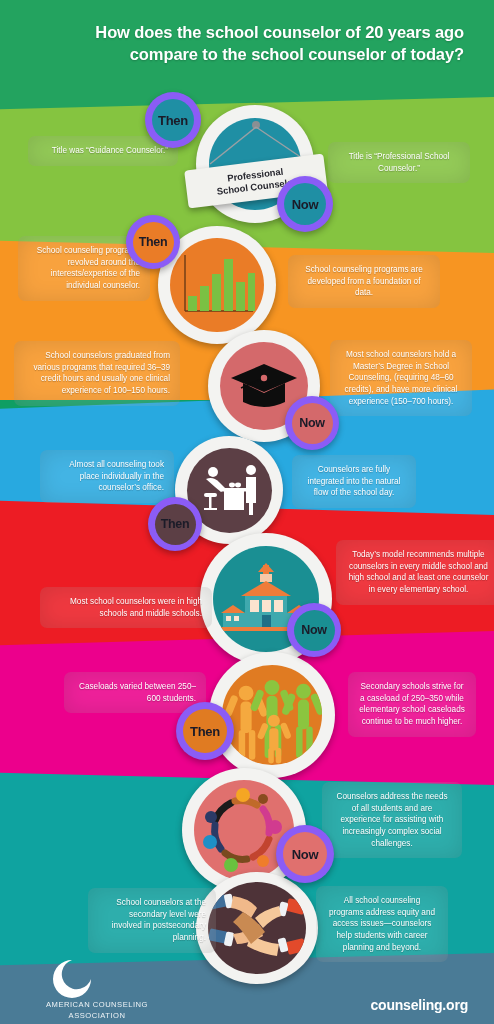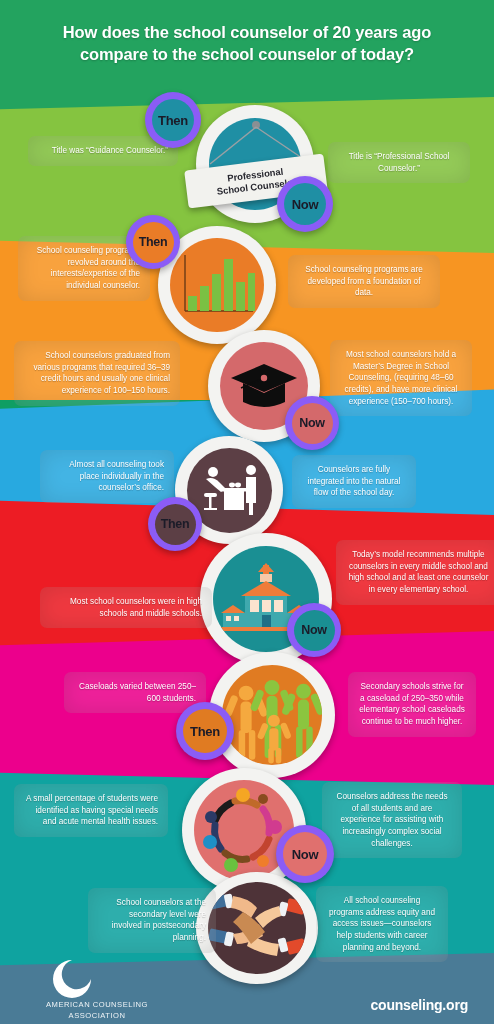--- a/index.html
+++ b/index.html
@@ -26,21 +26,21 @@
   #band-magenta{ top:630px;height:160px; background:#ec008c;
                  clip-path:polygon(0 16px,100% 0,100% 100%,0 100%); }
   #band-teal   { top:772px;height:200px; background:#0fa3a0;
                  clip-path:polygon(0 0,100% 14px,100% 100%,0 100%); }
   #band-footer { top:952px;height:80px;  background:#4a7b96;
                  clip-path:polygon(0 14px,100% 0,100% 100%,0 100%); }
 
   
   #page-title {
     position:absolute; top:22px; left:0; width:494px;
-    text-align:center; color:#ffffff;
+    text-align:right; color:#ffffff;
     font-size:16.5px; font-weight:bold; line-height:1.32;
     letter-spacing:-0.1px;
     text-shadow:0 1px 2px rgba(0,0,0,.22);
     padding:0 30px;
   }
 
   
   .cap {
     position:absolute; color:#ffffff; font-size:8.2px; line-height:1.42;
     text-align:center; padding:9px 10px; border-radius:7px;
@@ -285,21 +285,20 @@
         <circle cx="30" cy="78" r="7" fill="#69c13f"></circle>
         <circle cx="62" cy="74" r="6" fill="#ef7d2b"></circle>
         <circle cx="74" cy="40" r="7" fill="#d13b8f"></circle>
         <circle cx="62" cy="12" r="5" fill="#8a4b1e"></circle>
       </svg>
     </div>
   </div>
   <div class="badge" style="left:276px; top:825px; width:58px; height:58px;">
     <div class="inner" style="width:44px;height:44px;background:#e0706e;font-size:13px;">Now</div>
   </div>
-  <div class="cap left" style="left:14px; top:784px; width:154px;">A small percentage of students were identified as having special needs and acute mental health issues.</div>
   <div class="cap right" style="left:322px; top:782px; width:140px;">Counselors address the needs of all students and are experience for assisting with increasingly complex social challenges.</div>
 
   <div class="node" style="left:196px; top:872px; width:122px; height:112px;">
     <div class="disc" style="width:98px;height:92px;background:#4e3338;">
       <svg width="96" height="84" viewBox="0 0 96 84">
         <g>
           <rect x="0" y="10" width="18" height="12" rx="2" fill="#3f6f9a" transform="rotate(-12 9 16)"></rect>
           <rect x="16" y="8" width="8" height="14" rx="2" fill="#eef2f5" transform="rotate(-12 20 15)"></rect>
           <path d="M24 10 q16 2 24 12 l-6 10 q-12 -10 -20 -10 z" fill="#f0b98a"></path>
         </g>

